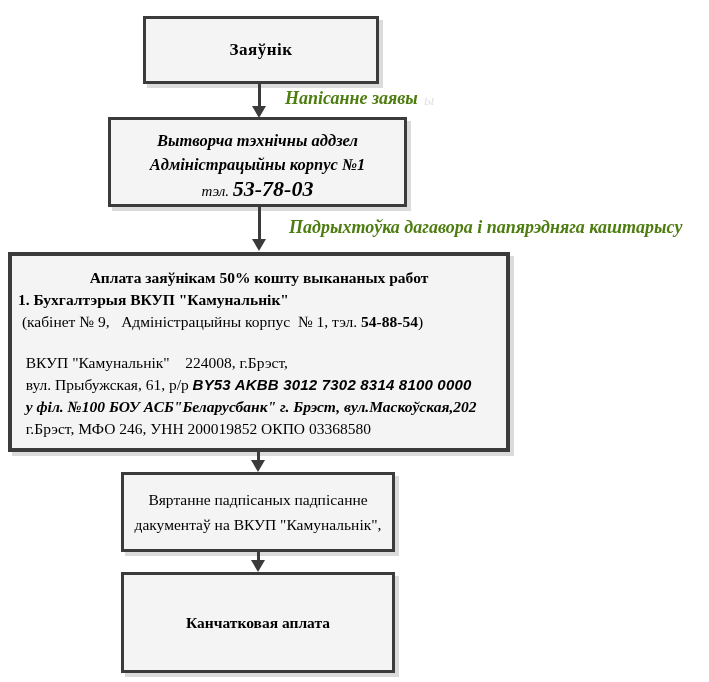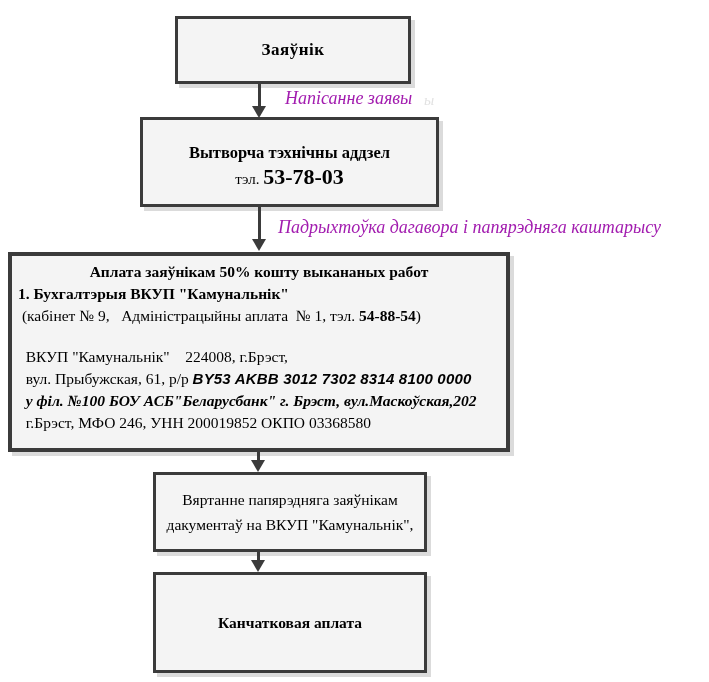--- a/index.html
+++ b/index.html
@@ -22,44 +22,44 @@
     border: 3px solid #3b3b3b;
     box-shadow: 4px 4px 0 0 rgba(175,175,175,0.45);
     box-sizing: border-box;
   }
   .center-flex {
     display: flex;
     flex-direction: column;
     align-items: center;
     justify-content: center;
     text-align: center;
-    margin-left: 32px;
   }
   .line { white-space: pre-wrap; }
   .bold { font-weight: bold; }
 
   
   #box-applicant {
     left: 143px; top: 16px; width: 236px; height: 68px;
     font-size: 17px; font-weight: bold; letter-spacing: 0.5px;
   }
   
   #box-department {
     left: 108px; top: 117px; width: 299px; height: 90px;
     padding-top: 8px;
+    font-style: italic;
   }
   #box-department .line { font-size: 16.5px; line-height: 24px; font-weight: bold; }
   #box-department .tel-line { font-weight: normal; font-size: 15px; }
   #box-department .tel-number { font-weight: bold; font-size: 22px; }
 
   
   #box-payment {
     left: 8px; top: 252px; width: 502px; height: 200px;
     border-width: 4px;
-    padding: 5px 6px 0 6px;
+    padding: 11px 6px 0 6px;
     font-size: 15.5px;
   }
   #box-payment .line { line-height: 22px; }
   #box-payment .c { text-align: center; font-weight: bold; }
   #box-payment .spacer { height: 19px; }
   #box-payment .acct {
     font-family: "Liberation Sans", sans-serif;
     font-weight: bold; font-style: italic;
     font-size: 15px; letter-spacing: 0.2px;
   }
@@ -94,21 +94,22 @@
     border-right: 7px solid transparent;
     border-top: 12px solid #3b3b3b;
   }
 
   
   .edge-label {
     position: absolute;
     font-style: italic;
     font-size: 18px;
     white-space: nowrap;
-    color: #a21caf;
+    color: #4d7c0f;
+    font-weight: bold;
   }
   #ghost-artifact {
     position: absolute;
     left: 424px; top: 92px;
     font-size: 15px;
     color: #e2e2e2;
     letter-spacing: 26px;
     font-style: italic;
   }
 </style>
@@ -121,43 +122,44 @@
     <div class="line">Заяўнік</div>
   </div>
 
   <div class="arrow-stem" style="left:258px; top:84px; height:24px;"></div>
   <div class="arrow-head" style="left:252px; top:106px;"></div>
   <div class="edge-label" style="left:285px; top:88px;">Напісанне заявы</div>
   <div id="ghost-artifact">ы</div>
 
   <div id="box-department" class="fbox center-flex">
     <div class="line">Вытворча тэхнічны аддзел</div>
+    <div class="line">Адміністрацыйны корпус №1</div>
     <div class="line tel-line"><span>тэл. </span><span class="tel-number">53-78-03</span></div>
   </div>
 
   <div class="arrow-stem" style="left:258px; top:207px; height:33px;"></div>
   <div class="arrow-head" style="left:252px; top:239px;"></div>
-  <div class="edge-label" style="left:278px; top:217px;">Падрыхтоўка дагавора і папярэдняга каштарысу</div>
+  <div class="edge-label" style="left:289px; top:217px;">Падрыхтоўка дагавора і папярэдняга каштарысу</div>
 
   <div id="box-payment" class="fbox">
     <div class="line c">Аплата заяўнікам 50% кошту выкананых работ</div>
     <div class="line bold">1. Бухгалтэрыя ВКУП "Камунальнік"</div>
-    <div class="line"><span> (кабінет № 9,   Адміністрацыйны аплата  № 1, тэл. </span><span class="bold">54-88-54</span><span>)</span></div>
+    <div class="line"><span> (кабінет № 9,   Адміністрацыйны корпус  № 1, тэл. </span><span class="bold">54-88-54</span><span>)</span></div>
     <div class="spacer"></div>
     <div class="line">  ВКУП "Камунальнік"    224008, г.Брэст,</div>
     <div class="line"><span>  вул. Прыбужская, 61, р/р </span><span class="acct">BY53 AKBB 3012 7302 8314 8100 0000</span></div>
     <div class="line branch">  у філ. №100 БОУ АСБ"Беларусбанк" г. Брэст, вул.Маскоўская,202</div>
     <div class="line">  г.Брэст, МФО 246, УНН 200019852 ОКПО 03368580</div>
   </div>
 
   <div class="arrow-stem" style="left:257px; top:452px; height:10px;"></div>
   <div class="arrow-head" style="left:251px; top:460px;"></div>
 
   <div id="box-return" class="fbox center-flex">
-    <div class="line">Вяртанне папярэдняга заяўнікам</div>
+    <div class="line">Вяртанне падпісаных падпісанне</div>
     <div class="line">дакументаў на ВКУП "Камунальнік",</div>
   </div>
 
   <div class="arrow-stem" style="left:257px; top:552px; height:10px;"></div>
   <div class="arrow-head" style="left:251px; top:560px;"></div>
 
   <div id="box-final" class="fbox center-flex">
     <div class="line bold">Канчатковая аплата</div>
   </div>
 

